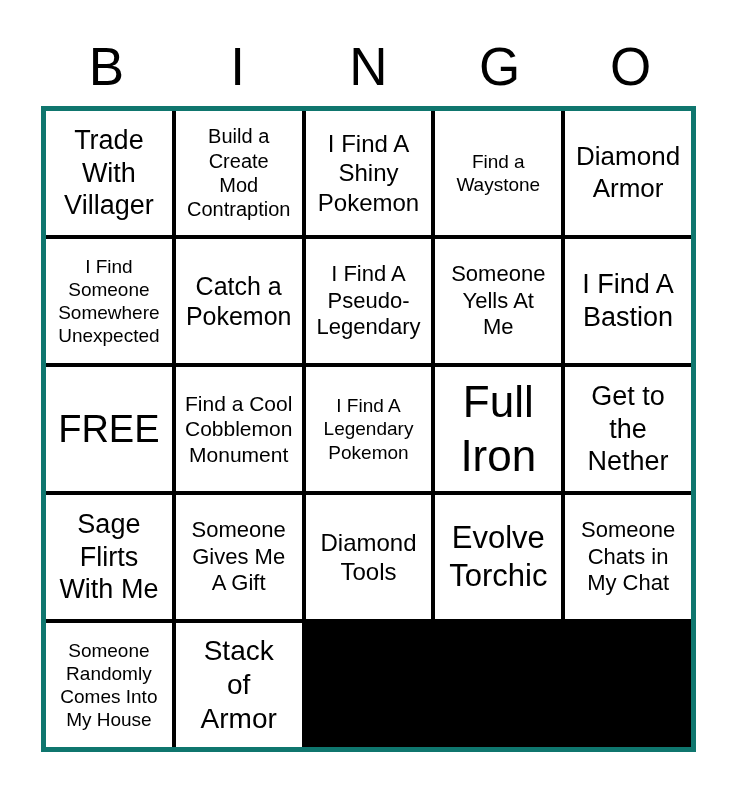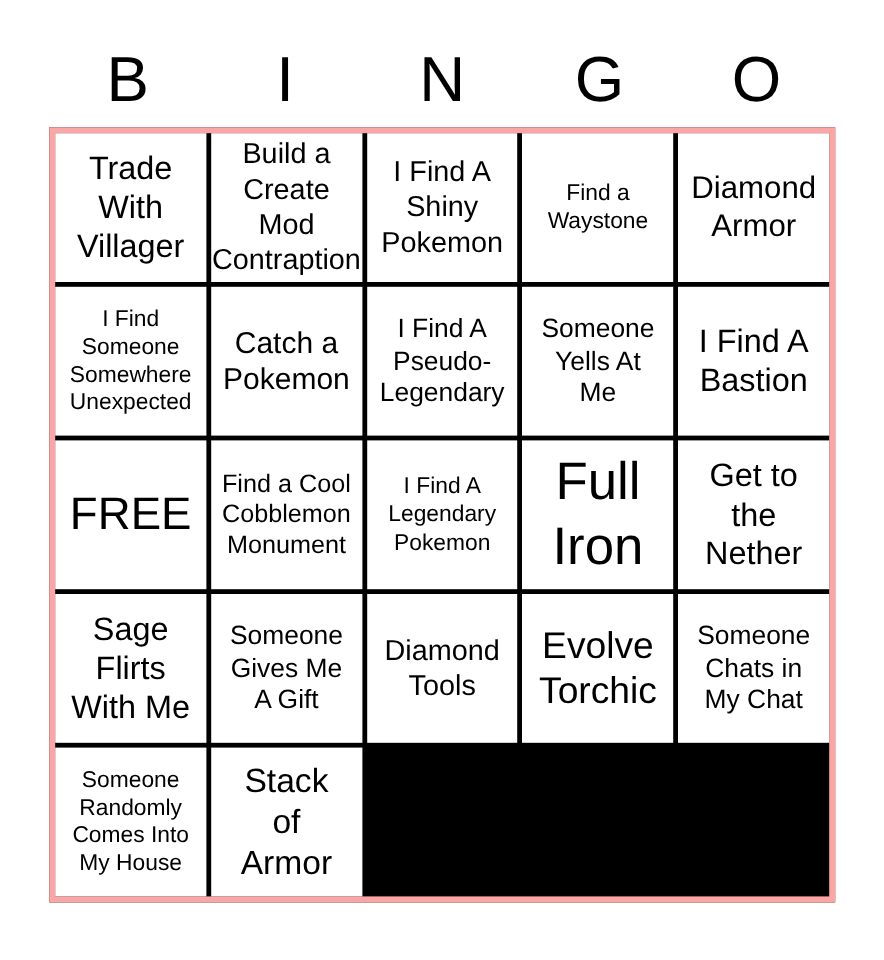--- a/index.html
+++ b/index.html
@@ -31,37 +31,37 @@
     font-weight: 400;
   }
   .board {
     position: absolute;
     left: 41px;
     top: 106px;
     width: 655px;
     height: 646px;
     box-sizing: border-box;
     background: #000000;
-    border: 5px solid #fca5a5;
+    border: 5px solid #0f766e;
     display: grid;
     grid-template-columns: repeat(5, 1fr);
     grid-template-rows: repeat(5, 1fr);
     gap: 4px;
   }
   .cell {
     background: #ffffff;
     display: flex;
     align-items: center;
     justify-content: center;
     text-align: center;
     white-space: pre-line;
     line-height: 1.22;
     padding: 2px;
     overflow: hidden;
-  }.fs19{font-size:19px}.fs20{font-size:24px}
+  }.fs19{font-size:19px}.fs20{font-size:20px}
   .fs21{font-size:21px}.fs22{font-size:22px}.fs23{font-size:19px}
   .fs24{font-size:24px}.fs25{font-size:25px}.fs26{font-size:26px}
   .fs27{font-size:27px}.fs28{font-size:28px}.fs29{font-size:29px}
   .fs31{font-size:31px}.fs38{font-size:38px}.fs44{font-size:44px}
 </style>
 </head>
 <body>
 
 <div class="page">
 

